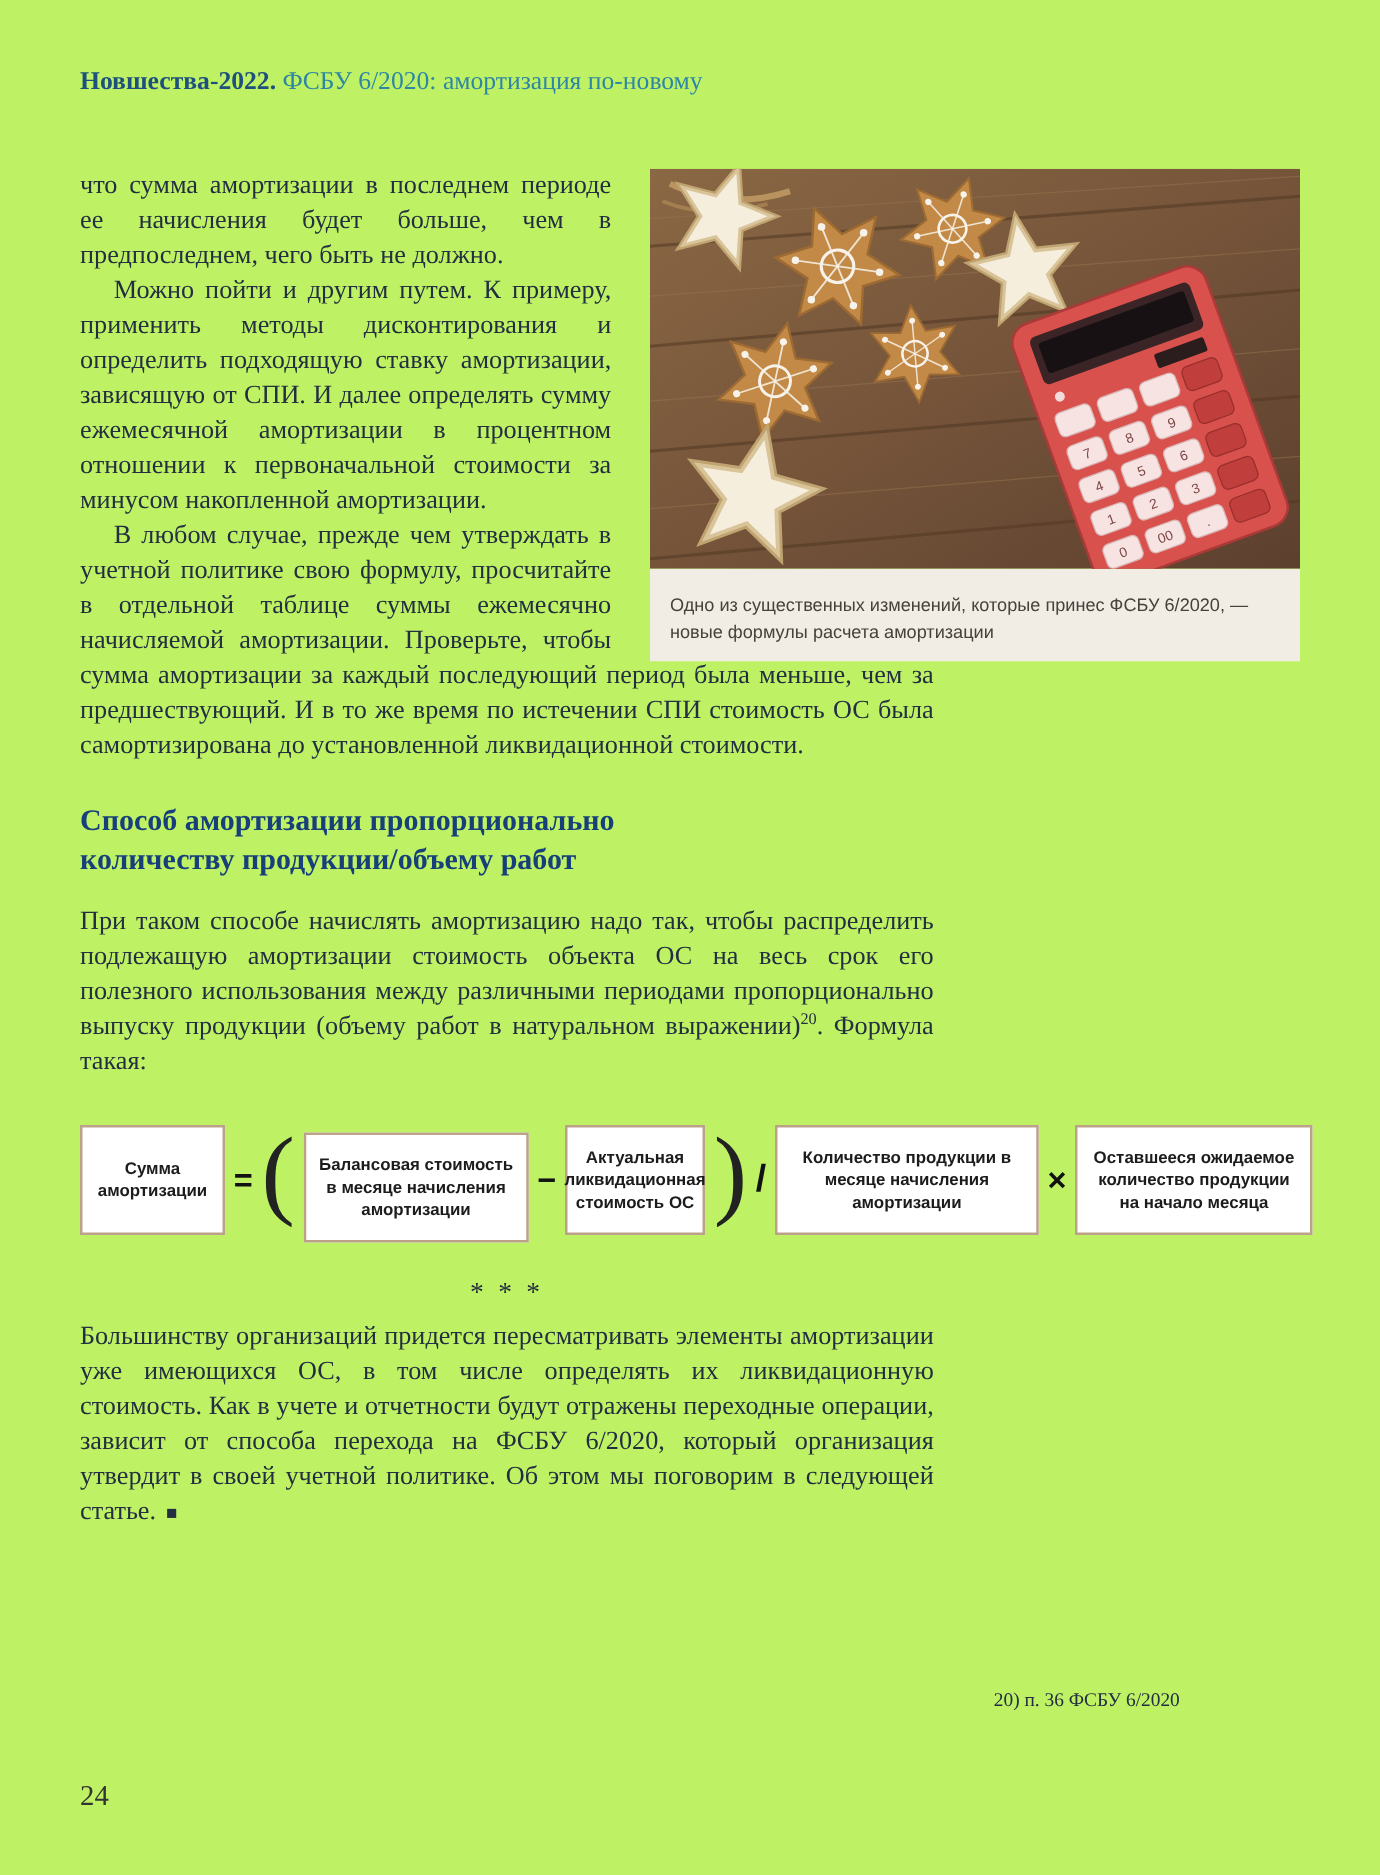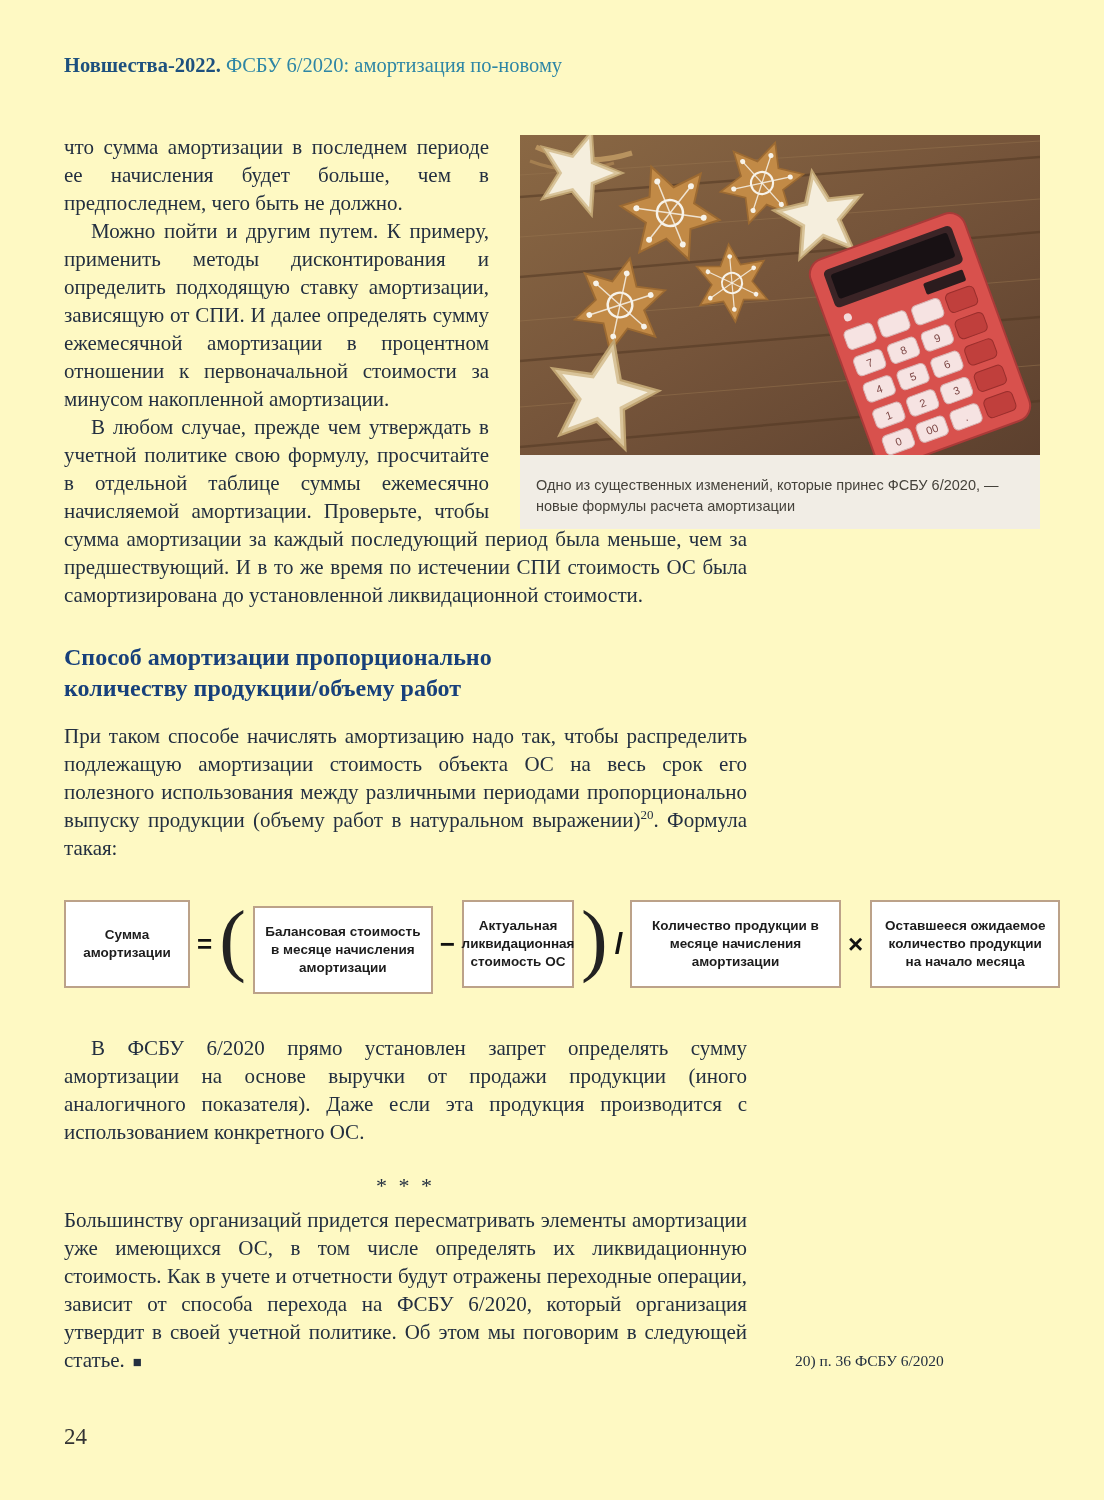--- a/index.html
+++ b/index.html
@@ -1,18 +1,18 @@
 <!DOCTYPE html>
 <html><head>
 <meta charset="utf-8">
 <style>
   * { margin:0; padding:0; box-sizing:border-box; }
   html,body { background:#ffffff; }
   .page {
-    position:relative; width:1104px; height:1500px; background:#fef9c3;
+    position:relative; width:1104px; height:1500px; background:#bef264;
     font-family:"Liberation Serif", serif; color:#232f40; overflow:hidden;
   }
   
   .kicker { position:absolute; top:54px; left:64px; font-size:20.5px; white-space:nowrap; }
   .kicker-series { font-weight:bold; color:#1d507e; }
   .kicker-topic  { color:#2e86a5; }
 
   
   .figure { position:absolute; left:520px; top:135px; width:520px; }
   .photo-img svg { display:block; }
@@ -37,21 +37,21 @@
   
   .formula {
     margin-top:32px; width:max-content; display:flex; align-items:center; gap:7px;
     font-family:"Liberation Sans", sans-serif;
   }
   .fbox {
     background:#fff; border:2px solid #bca289; min-height:88px; flex:none;
     display:flex; align-items:center; justify-content:center; text-align:center;
     font-weight:bold; font-size:13.5px; line-height:1.35; color:#1c1c1c; padding:6px 8px;
   }
-  .w-sum { width:126px; } .w-bal { width:180px;margin-top:12px; } .w-liq { width:112px; }
+  .w-sum { width:116px; } .w-bal { width:180px;margin-top:12px; } .w-liq { width:112px; }
   .w-qty { width:211px; } .w-rem { width:190px; }
   .fop { flex:none; font-weight:bold; font-size:26px; color:#111; }
   .fop-slash { font-size:30px; }
   .fparen { flex:none; font-family:"Liberation Serif", serif; font-size:80px; line-height:0.9; color:#222; padding-bottom:10px; font-weight:normal; }
 
   .after-formula { margin-top:40px; }
   .stars-sep { margin-top:26px; margin-bottom:6px; text-align:center; font-size:22px; letter-spacing:3px; color:#232f40; }
   .endmark { margin-left:8px; font-size:15px; }
 
   .footnote { position:absolute; left:795px; top:1352px; font-size:15.5px; color:#232f40; white-space:nowrap; }
@@ -187,21 +187,20 @@
       <div class="fbox w-bal">Балансовая стоимость в месяце начисления амортизации</div>
       <div class="fop">−</div>
       <div class="fbox w-liq">Актуальная ликвидационная стоимость ОС</div>
       <div class="fparen">)</div>
       <div class="fop fop-slash">/</div>
       <div class="fbox w-qty">Количество продукции в месяце начисления амортизации</div>
       <div class="fop">×</div>
       <div class="fbox w-rem">Оставшееся ожидаемое количество продукции на начало месяца</div>
     </div>
 
-    <p class="indent after-formula">В ФСБУ 6/2020 прямо установлен запрет определять сумму амортизации на основе выручки от продажи продукции (иного аналогичного показателя). Даже если эта продукция производится с использованием конкретного ОС.</p>
 
     <div class="stars-sep">* * *</div>
 
     <p><span>Большинству организаций придется пересматривать элементы амортизации уже имеющихся ОС, в том числе определять их ликвидационную стоимость. Как в учете и отчетности будут отражены переходные операции, зависит от способа перехода на ФСБУ 6/2020, который организация утвердит в своей учетной политике. Об этом мы поговорим в следующей статье.</span><span class="endmark">■</span></p>
   </div>
 
   <div class="footnote">
     <span class="fn-marker">20)</span><span> п. 36 ФСБУ 6/2020</span>
   </div>
 

